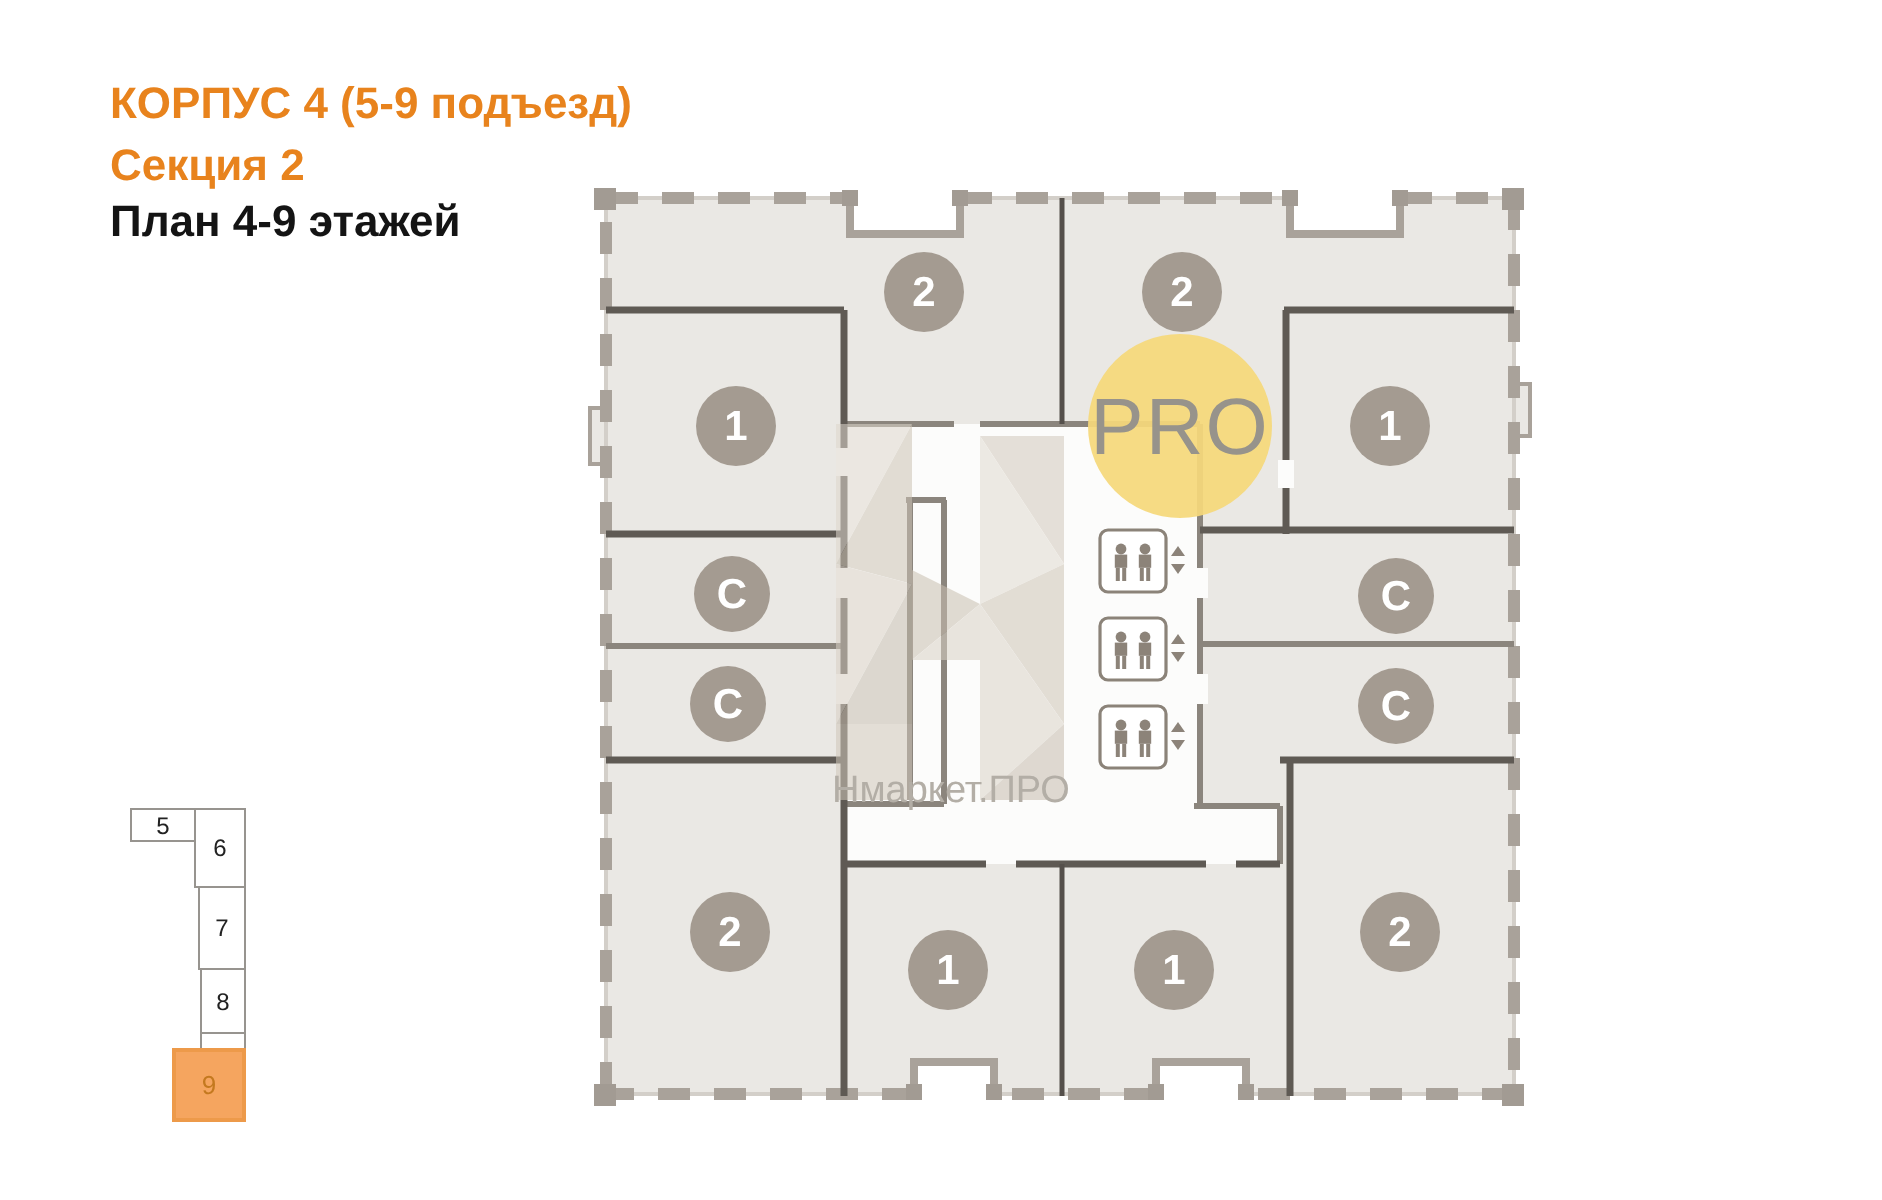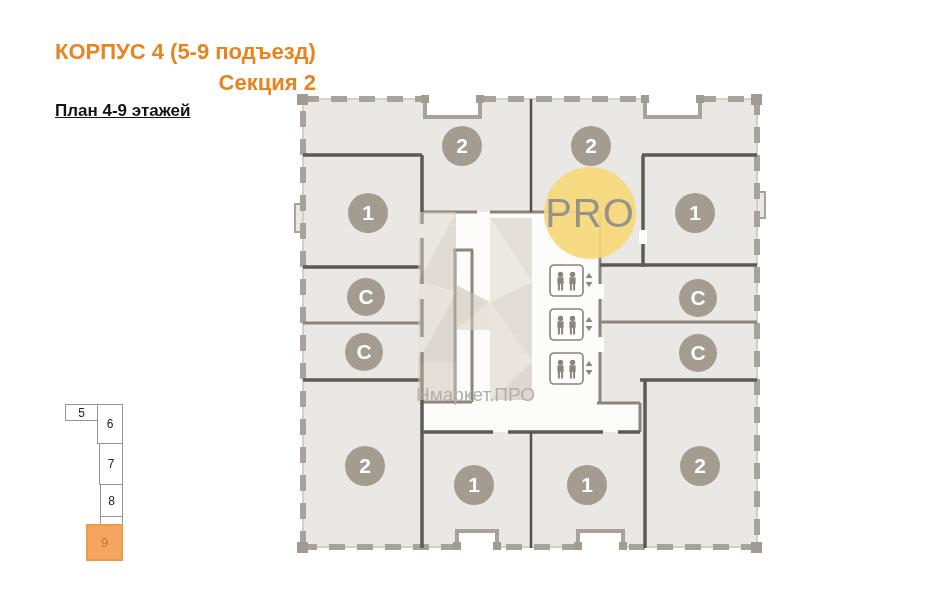--- a/index.html
+++ b/index.html
@@ -2,22 +2,22 @@
 <html><head>
 <meta charset="utf-8">
 <style>
   html,body{margin:0;padding:0;background:#ffffff;}
   .page{position:relative;width:941px;height:600px;background:#ffffff;overflow:hidden;
         font-family:"Liberation Sans",sans-serif;}
   .plan-svg{position:absolute;left:0;top:0;}
 
   
   .title-block{position:absolute;left:55px;top:36px;}
-  .title-line1,.title-line2{color:#E8831D;font-size:22px;font-weight:bold;line-height:31px;white-space:nowrap;text-align:right;}
-  .title-line3{color:#141414;font-size:17px;font-weight:bold;line-height:26px;white-space:nowrap;text-decoration:underline;}
+  .title-line1,.title-line2{color:#E8831D;font-size:22px;font-weight:bold;line-height:31px;white-space:nowrap;}
+  .title-line3{color:#141414;font-size:22px;font-weight:bold;line-height:26px;white-space:nowrap;}
 
   
   .room{fill:#EAE8E4;}
   .cutout{fill:#FFFFFF;}
   .corridor{fill:#FCFCFB;}
   .bump{fill:#EAE8E4;stroke:#A9A29A;stroke-width:2;}
   .w-thin{stroke:#D3CFC9;stroke-width:2;fill:none;}
   .w-dash{stroke:#A9A29A;stroke-width:6;fill:none;stroke-dasharray:16 12;}
   .w-notch{stroke:#A9A29A;stroke-width:4;fill:none;}
   .w-med{stroke:#8B857D;stroke-width:3;fill:none;}

